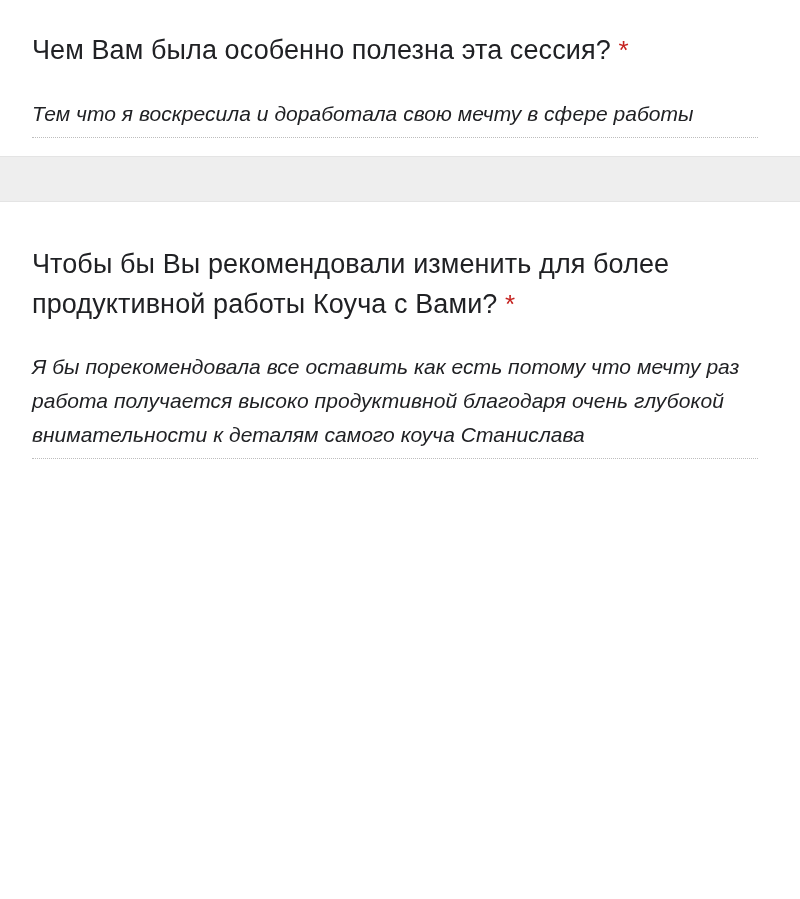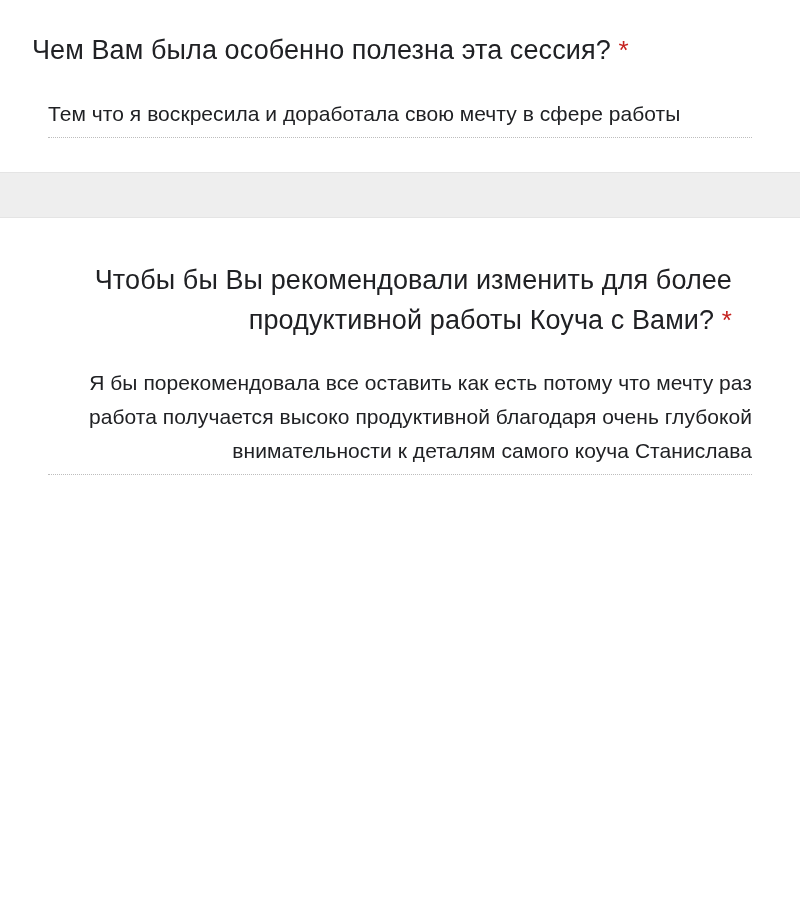--- a/index.html
+++ b/index.html
@@ -36,45 +36,45 @@
     flex: 0 0 auto;
     height: 44px;
     background: #eeeeee;
     border-top: 1px solid #e4e4e4;
     border-bottom: 1px solid #e4e4e4;
   }
   .card-2 {
     padding-top: 42px;
     padding-bottom: 20px;
     flex: 1 1 auto;
-    text-align: right;
   }
   .question {
     font-size: 27px;
     line-height: 40px;
     font-weight: 400;
     color: #202124;
     letter-spacing: 0.1px;
     margin: 0 0 26px 0;
     max-width: 700px;
   }
   .required-star {
     color: #c5221f;
     font-size: 26px;
   }
   .answer {
     font-size: 21px;
     line-height: 35px;
     color: #202124;
     font-weight: 400;
-    margin: 16px;
+    margin: 0;
     padding-bottom: 6px;
     border-bottom: 1.5px dotted #bdbdbd;
     max-width: 726px;
     letter-spacing: 0.05px;
+    font-style: italic;
   }
   .q2-answer {
     line-height: 34px;
   }
   .bottom-space {
     height: 26px;
   }
 </style>
 </head>
 <body>

